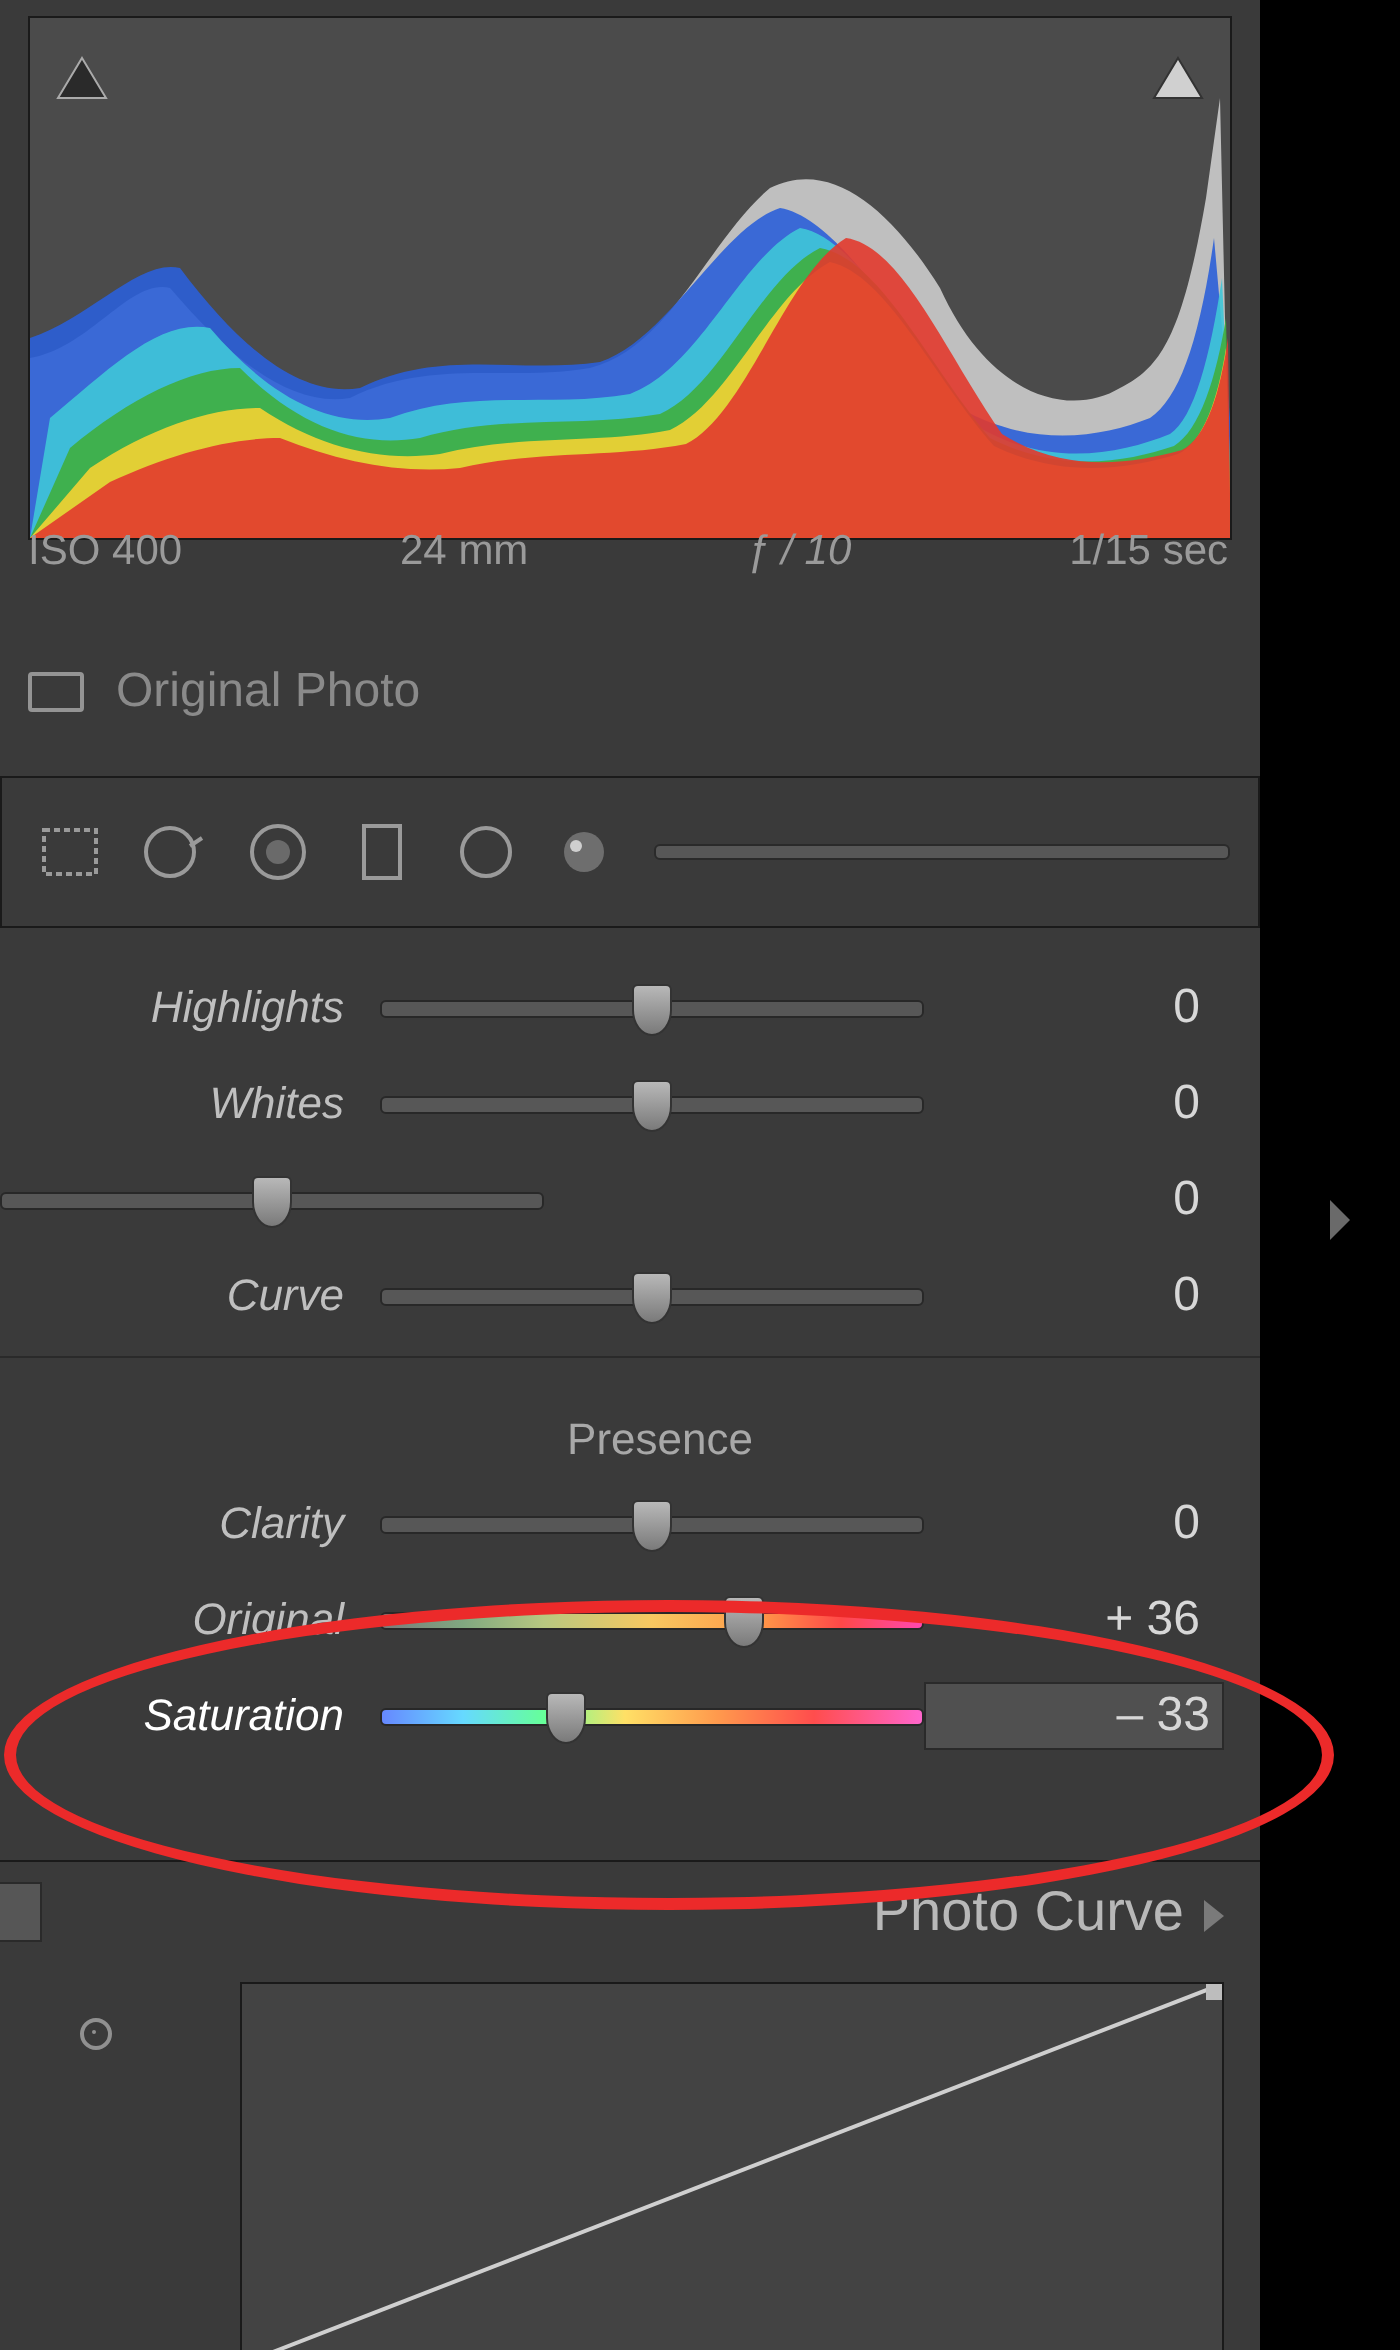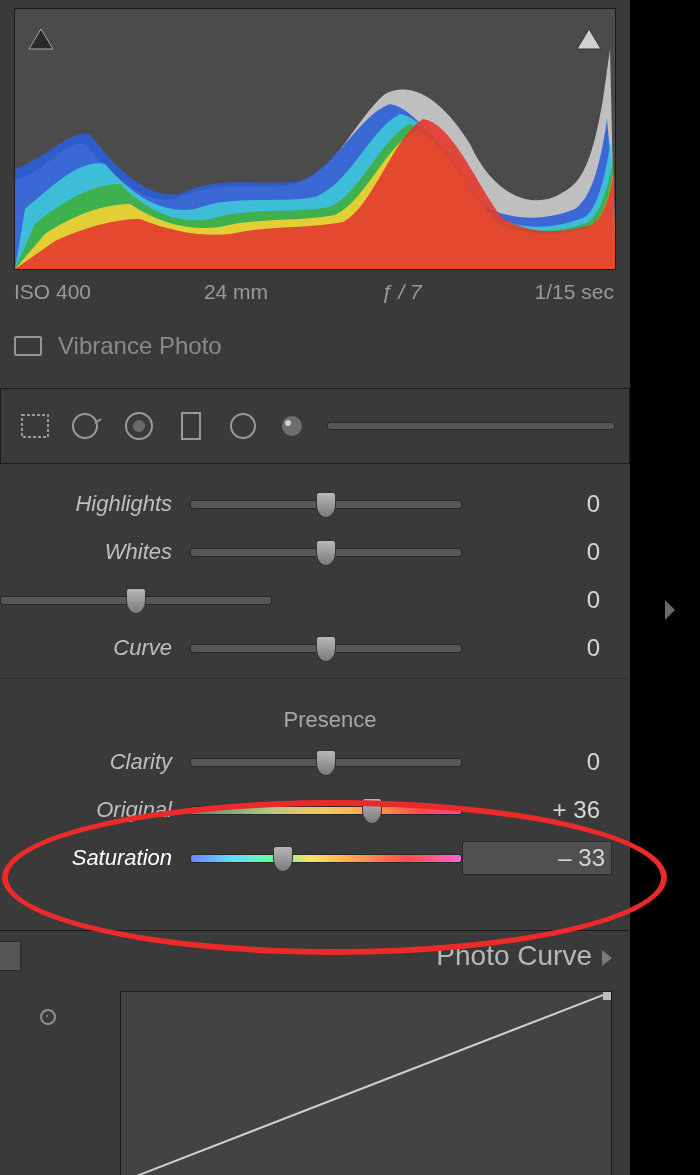--- a/index.html
+++ b/index.html
@@ -2,21 +2,21 @@
 <html><head>
 <meta charset="utf-8">
 <style>
   html,body{margin:0;padding:0;background:#000;font-family:"Helvetica Neue",Arial,sans-serif;color:#b8b8b8;width:700px;height:1175px;overflow:hidden;}
   .panel{position:absolute;left:0;top:0;width:630px;height:1175px;background:#3a3a3a;}
   .right-strip{position:absolute;left:630px;top:0;width:70px;height:1175px;background:#000;}
   .frame-border{border:1px solid #1a1a1a;box-sizing:border-box;}
   .hist-box{position:absolute;left:14px;top:8px;width:600px;height:260px;background:#4b4b4b;border:1px solid #1a1a1a;overflow:hidden;}
   .clip-toggle{position:absolute;top:10px;width:40px;height:40px;display:flex;align-items:center;justify-content:center;}
   .clip-toggle svg{display:block;}
-  .meta-row{position:absolute;left:14px;top:280px;width:600px;display:flex;justify-content:space-between;font-size:21px;color:#9a9a9a;}
+  .meta-row{position:absolute;left:14px;top:264px;width:600px;display:flex;justify-content:space-between;font-size:21px;color:#9a9a9a;}
   .meta-row span{white-space:nowrap;}
   .orig-row{position:absolute;left:14px;top:332px;width:600px;display:flex;align-items:center;gap:16px;font-size:24px;color:#8a8a8a;}
   .tiny-icon{width:24px;height:16px;border:2px solid #949494;border-radius:2px;}
   .tool-strip{position:absolute;left:0;top:388px;width:630px;height:76px;background:#3a3a3a;border-top:1px solid #1a1a1a;border-bottom:1px solid #1a1a1a;display:flex;align-items:center;padding:0 14px;gap:12px;box-sizing:border-box;}
   .tool-strip .tool{width:40px;height:40px;display:flex;align-items:center;justify-content:center;color:#9a9a9a;}
   .tool svg{display:block;}
   .tool-slider{flex:1;height:6px;background:#575757;border:1px solid #2a2a2a;border-radius:3px;position:relative;}
   .section{position:absolute;left:0;width:630px;}
   .sliders-section{top:480px;height:420px;}
   .divider{position:absolute;left:0;width:630px;height:1px;background:#2a2a2a;}
@@ -73,27 +73,27 @@
 
       <path d="M0,260 L30,225 C60,205 90,195 115,195 C145,215 175,222 205,218 C245,208 285,213 320,206 C350,192 370,138 400,122 C428,128 452,180 482,214 C515,230 548,226 574,218 C587,212 594,190 598,165 L600,240 L600,260 Z" fill="#f4d333" opacity="0.9"></path>
 
       <path d="M0,260 L40,232 C70,218 100,210 125,210 C155,222 185,228 215,225 C255,216 292,220 328,213 C358,198 378,128 408,110 C436,114 458,168 486,208 C518,228 550,223 576,216 C588,210 595,188 599,160 L600,238 L600,260 Z" fill="#e23a2e" opacity="0.9"></path>
     </svg>
   </div>
 
   <div class="meta-row">
     <span>ISO 400</span>
     <span>24 mm</span>
-    <span class="ital">ƒ / 7</span>
+    <span class="ital">ƒ / 10</span>
     <span>1/15 sec</span>
   </div>
 
   <div class="orig-row">
     <span class="tiny-icon"></span>
-    <span>Vibrance Photo</span>
+    <span>Original Photo</span>
   </div>
 
   <div class="tool-strip frame-border">
     <div class="tool">
       <svg width="34" height="30">
           <rect x="4" y="4" width="26" height="22" fill="none" stroke="#9a9a9a" stroke-width="2" stroke-dasharray="3 2"></rect>
         </svg>
     </div>
     <div class="tool">
       <svg width="34" height="34">

